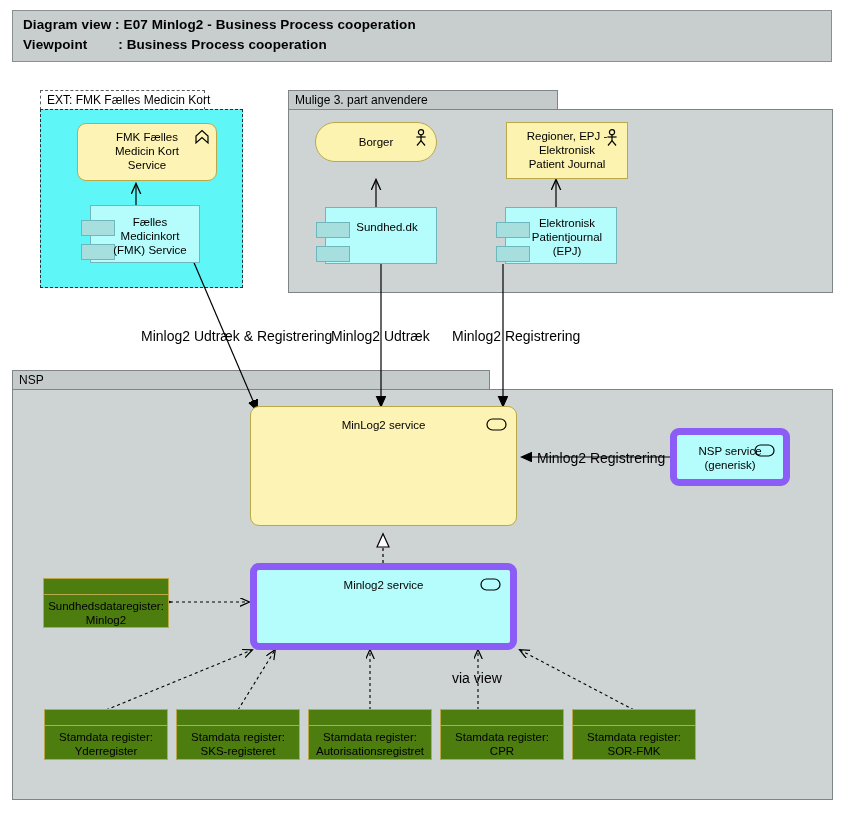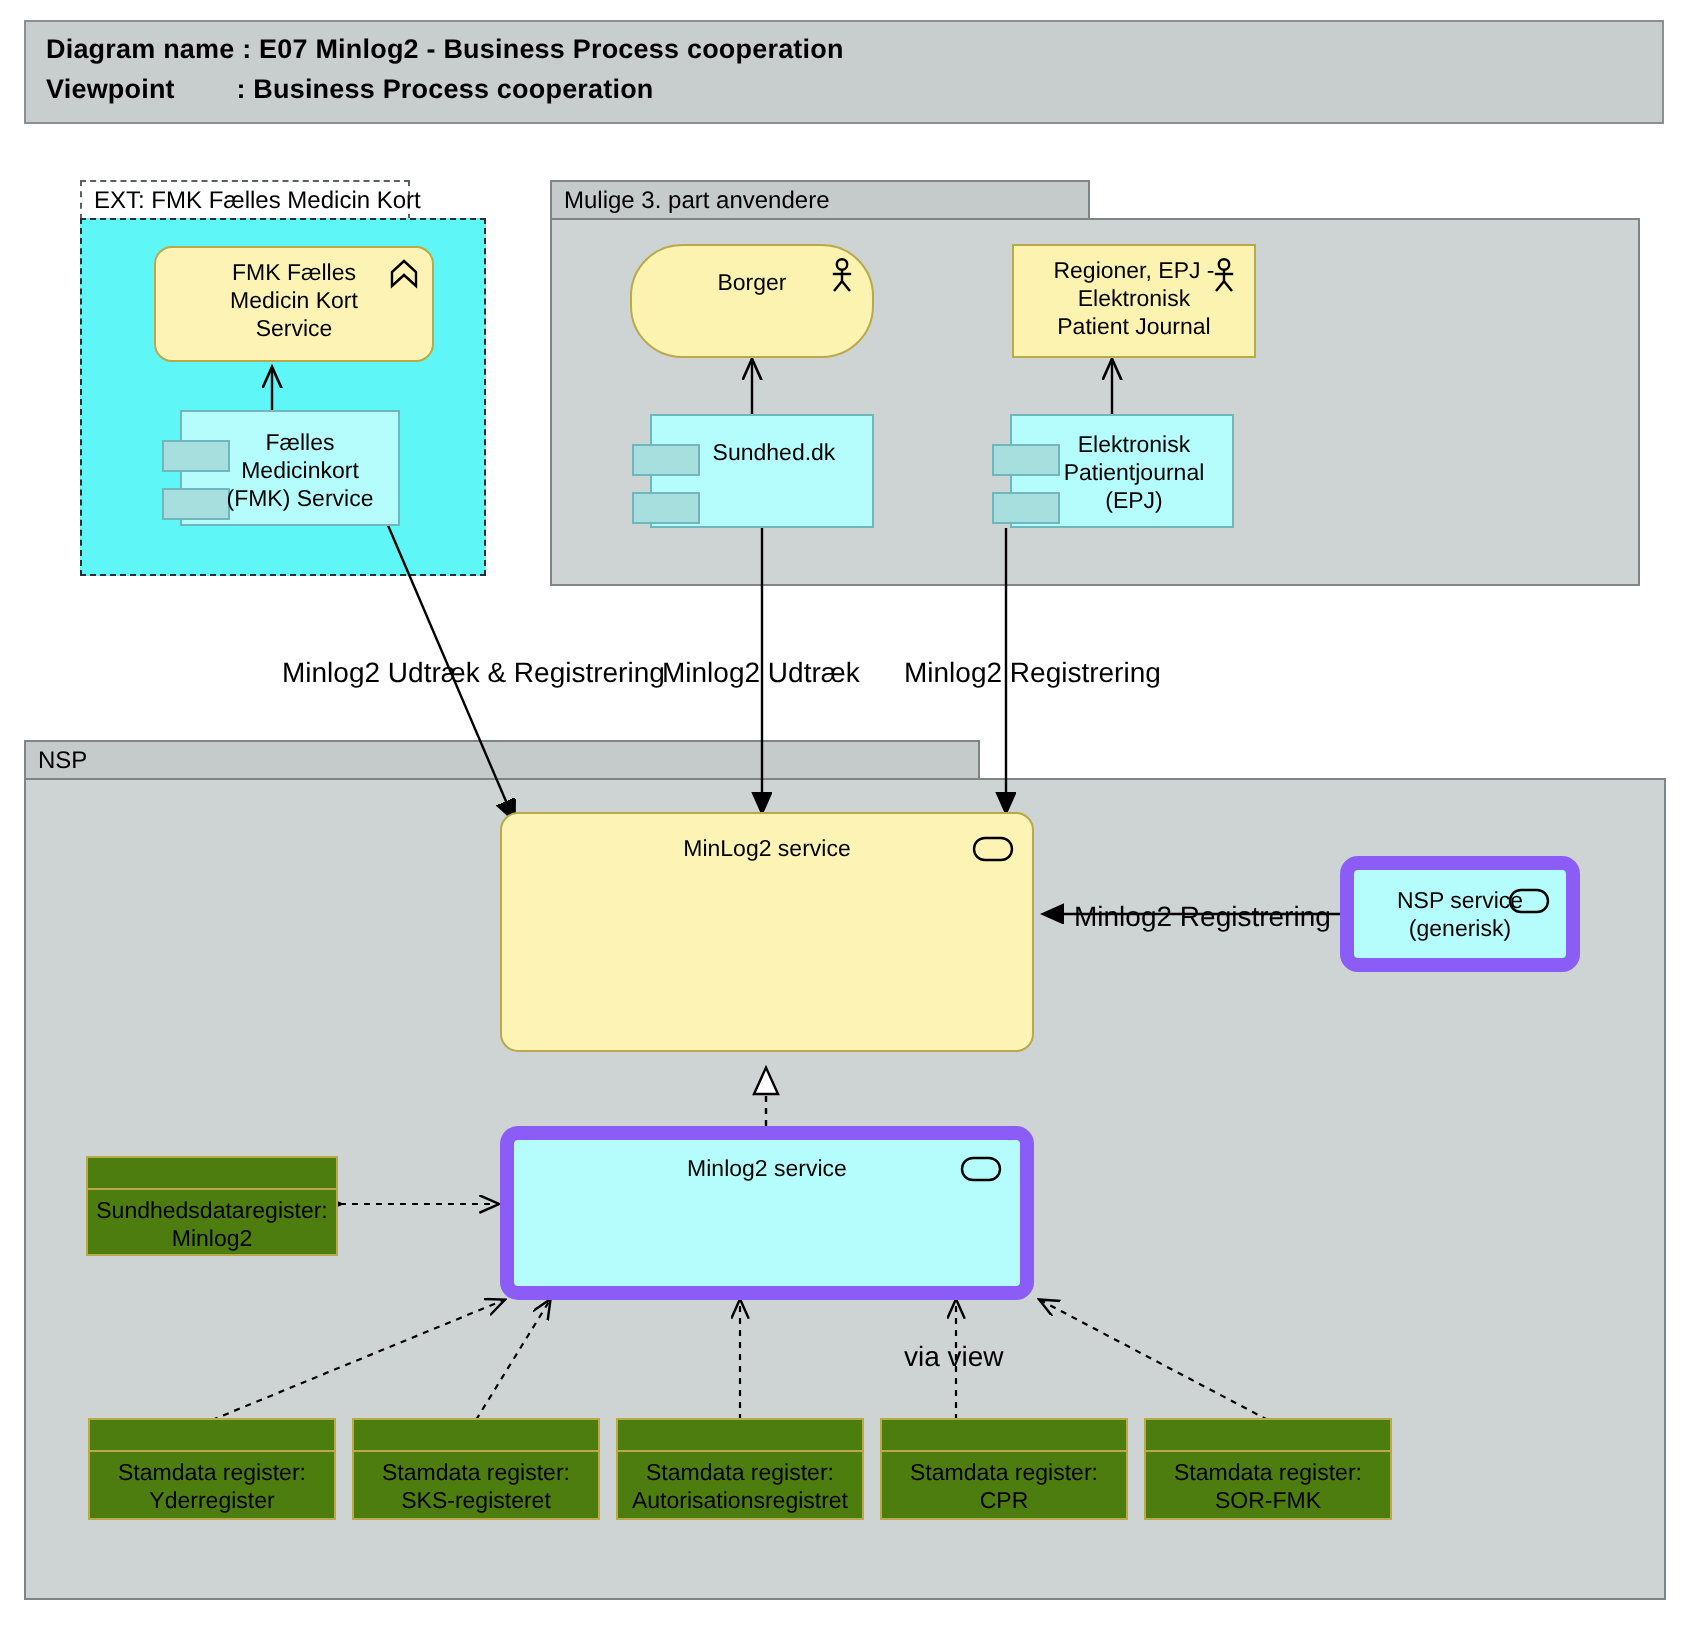--- a/index.html
+++ b/index.html
@@ -90,30 +90,30 @@
 
   
   #wires{position:absolute;left:0;top:0;width:843px;height:813px;pointer-events:none;}
 </style>
 </head>
 <body>
 
 <div id="canvas">
 
   <div class="title-box">
-    <div class="line l1">Diagram name : E07 Minlog2 - Business Process cooperation</div>
+    <div class="line l1">Diagram view : E07 Minlog2 - Business Process cooperation</div>
     <div class="line l2">Viewpoint        : Business Process cooperation</div>
   </div>
 
   <div class="group group-dashed" style="left:40px;top:90px;width:203px;height:198px;">
     <div class="tab" style="width:165px;">EXT: FMK Fælles Medicin Kort</div>
     <div class="body"></div>
   </div>
 
-  <div class="group" style="left:275px;top:90px;width:545px;height:203px;">
+  <div class="group" style="left:288px;top:90px;width:545px;height:203px;">
     <div class="tab" style="width:270px;">Mulige 3. part anvendere</div>
     <div class="body"></div>
   </div>
 
   <div class="group" style="left:12px;top:370px;width:821px;height:430px;">
     <div class="tab" style="width:478px;">NSP</div>
     <div class="body"></div>
   </div>
 
   <svg id="wires">
@@ -166,21 +166,21 @@
   </div>
 
   <div class="node app-comp" style="left:90px;top:205px;width:110px;height:58px;">
     <div class="tab1"></div>
     <div class="tab2"></div>
     <div class="label" style="left: 14px; right: 4px; top: 9px; white-space: pre-line;">Fælles
 Medicinkort
 (FMK) Service</div>
   </div>
 
-  <div class="node biz-plain" style="left:315px;top:122px;width:122px;height:57px;border-radius:26px;">
+  <div class="node biz-plain" style="left:315px;top:122px;width:122px;height:40px;border-radius:26px;">
     <div class="label" style="top:12px;">Borger</div>
     <span class="icon" style="right:8px;top:6px;">
       <svg width="14" height="18" viewBox="0 0 14 18">
         <circle cx="7" cy="3.2" r="2.6" fill="none" stroke="#000" stroke-width="1.2"></circle>
         <line x1="7" y1="5.8" x2="7" y2="12" stroke="#000" stroke-width="1.2"></line>
         <line x1="2.4" y1="8" x2="11.6" y2="8" stroke="#000" stroke-width="1.2"></line>
         <line x1="7" y1="11.6" x2="3" y2="16.5" stroke="#000" stroke-width="1.2"></line>
         <line x1="7" y1="11.6" x2="11" y2="16.5" stroke="#000" stroke-width="1.2"></line>
       </svg>
     </span>

